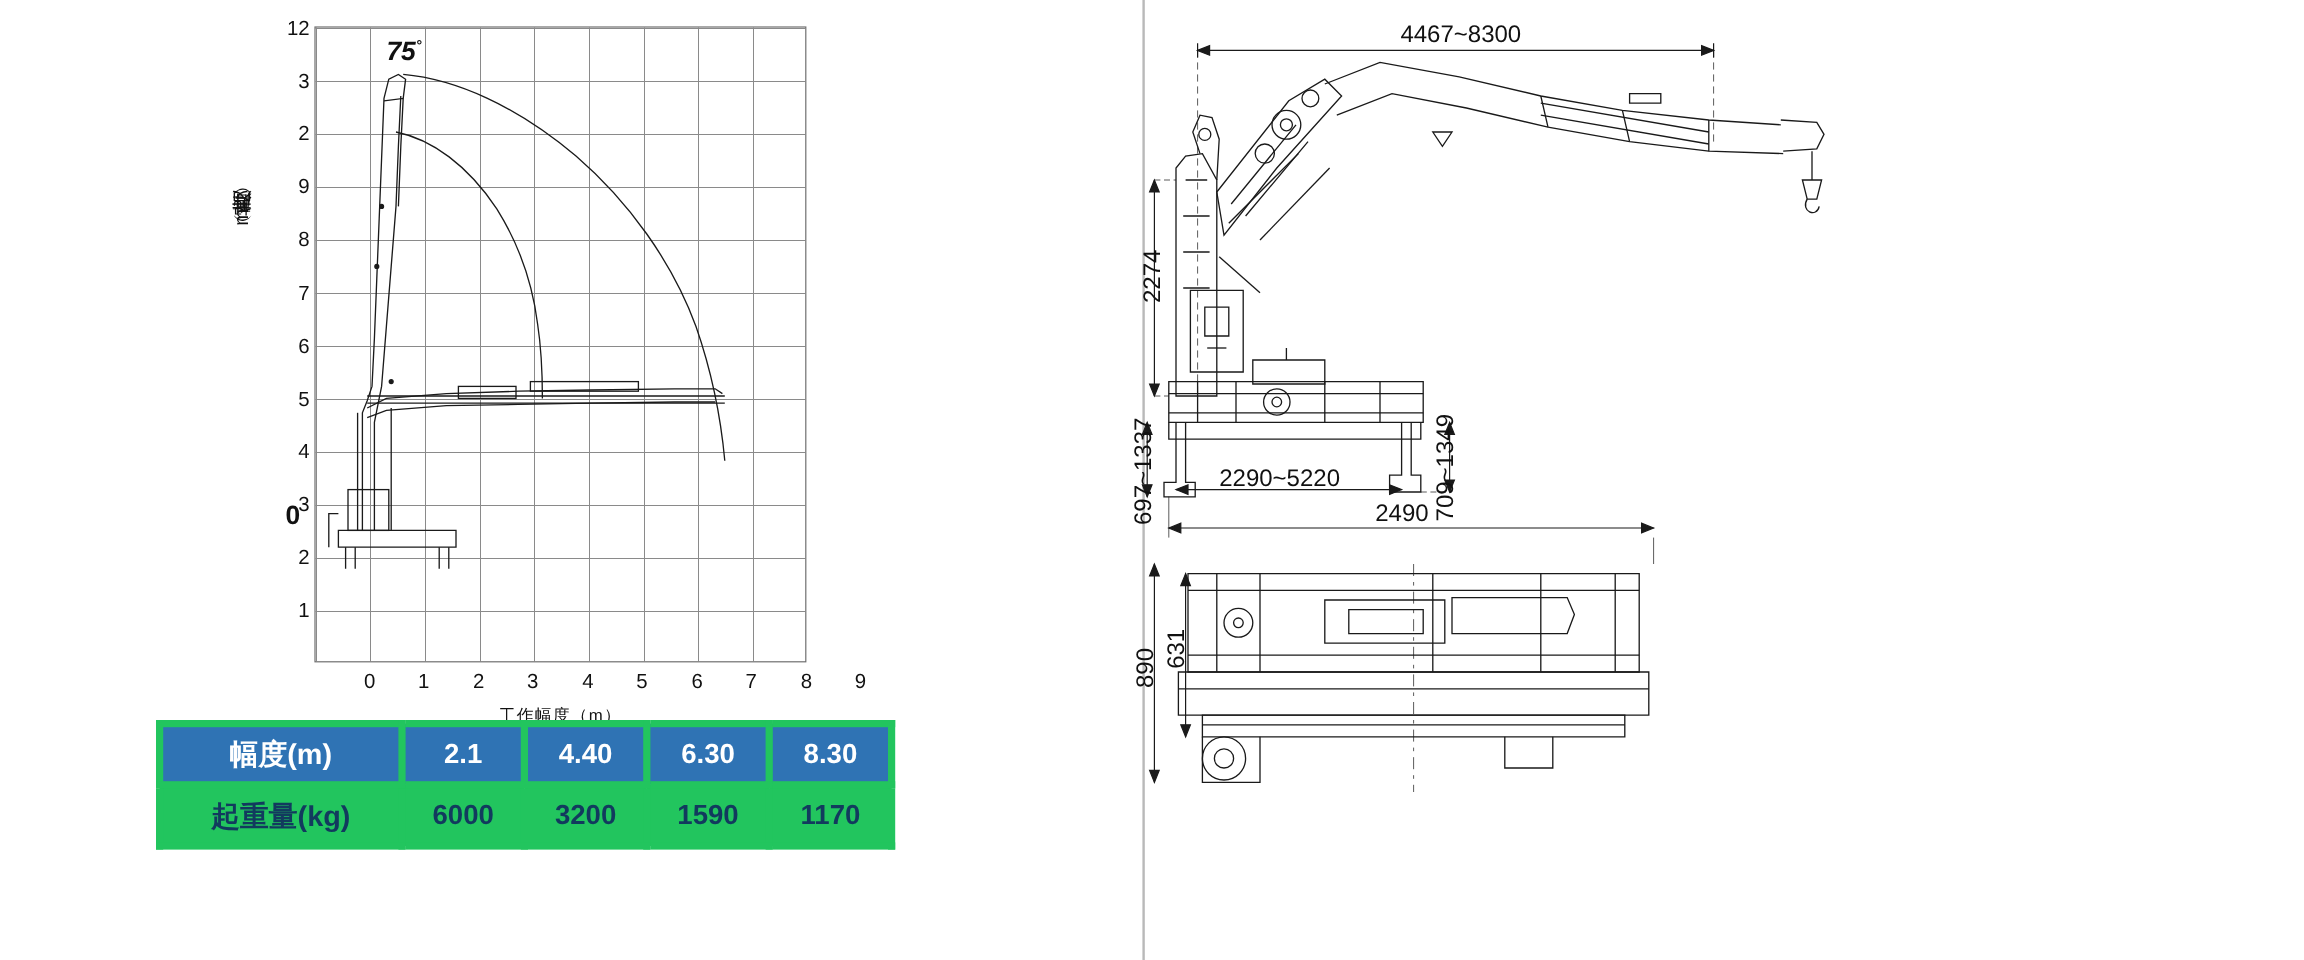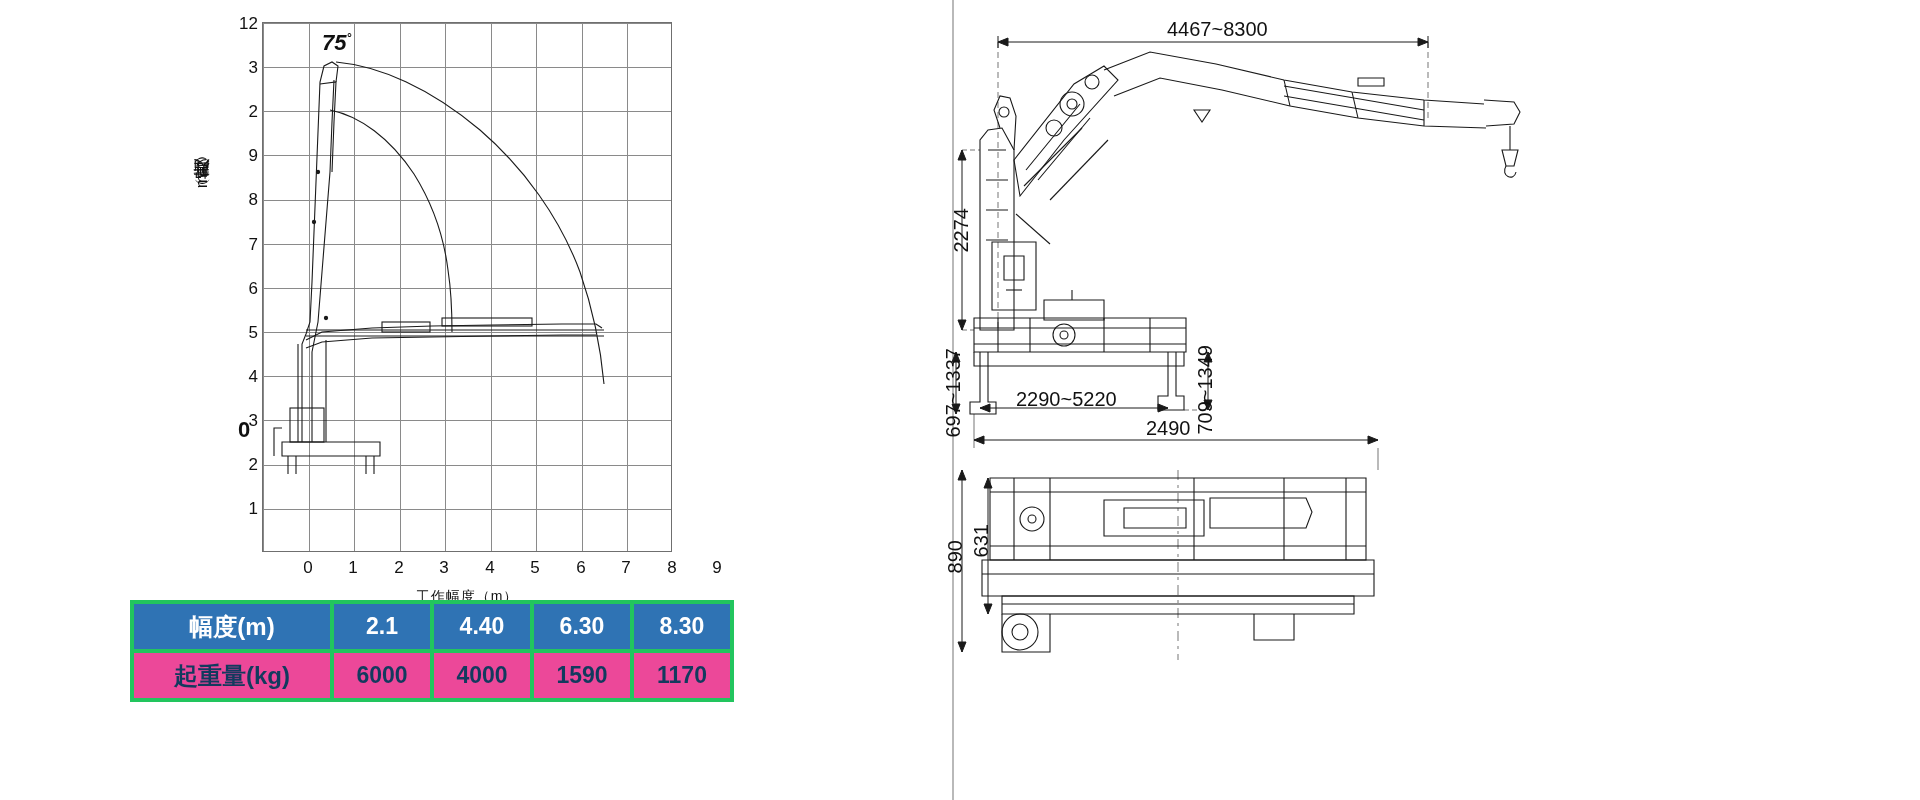--- a/index.html
+++ b/index.html
@@ -21,23 +21,23 @@
         writing-mode:vertical-rl;transform:rotate(180deg);letter-spacing:1px;}
   .xlab{position:absolute;left:0;top:566px;width:410px;text-align:center;font-size:14px;letter-spacing:1px;}
   .anglelab{position:absolute;left:60px;top:8px;font-size:22px;font-weight:bold;font-style:italic;}
   .anglelab sup{font-size:12px;}
   .zerolab{position:absolute;left:-24px;top:395px;font-size:22px;font-weight:bold;}
 
   svg.overlay{position:absolute;left:0;top:0;width:410px;height:530px;overflow:visible;}
 
   
   .tbl{position:absolute;left:130px;top:600px;border-collapse:collapse;}
-  .tbl td{border:4px solid #22c55e;text-align:center;font-size:23px;font-weight:bold;padding:0;}
+  .tbl td{border:6px solid #22c55e;text-align:center;font-size:23px;font-weight:bold;padding:0;}
   .tbl tr.r1 td{background:#2f73b4;color:#ffffff;height:45px;}
-  .tbl tr.r2 td{background:#ec4899;color:#123a5e;height:45px;}
+  .tbl tr.r2 td{background:#22c55e;color:#123a5e;height:45px;}
   .tbl td.head{width:196px;font-size:24px;}
   .tbl td.val{width:96px;text-align:center;}
 
   
   .right{position:absolute;left:954px;top:0;width:966px;height:800px;}
   .dim{position:absolute;font-size:20px;color:#111;white-space:nowrap;}
   .dim.vert{writing-mode:vertical-rl;transform:rotate(180deg);}
   svg.draw{position:absolute;left:0;top:0;width:966px;height:800px;overflow:visible;}
 </style>
 </head>
@@ -117,21 +117,21 @@
           <tr class="r1">
         <td class="head">幅度(m)</td>
         <td class="val">2.1</td>
         <td class="val">4.40</td>
         <td class="val">6.30</td>
         <td class="val">8.30</td>
       </tr>
       <tr class="r2">
         <td class="head">起重量(kg)</td>
         <td class="val">6000</td>
-        <td class="val">4000</td>
+        <td class="val">3200</td>
         <td class="val">1590</td>
         <td class="val">1170</td>
       </tr>
     </tbody>
       </table>
   </div>
 
   <div class="divider"></div>
 
   <div class="right">

